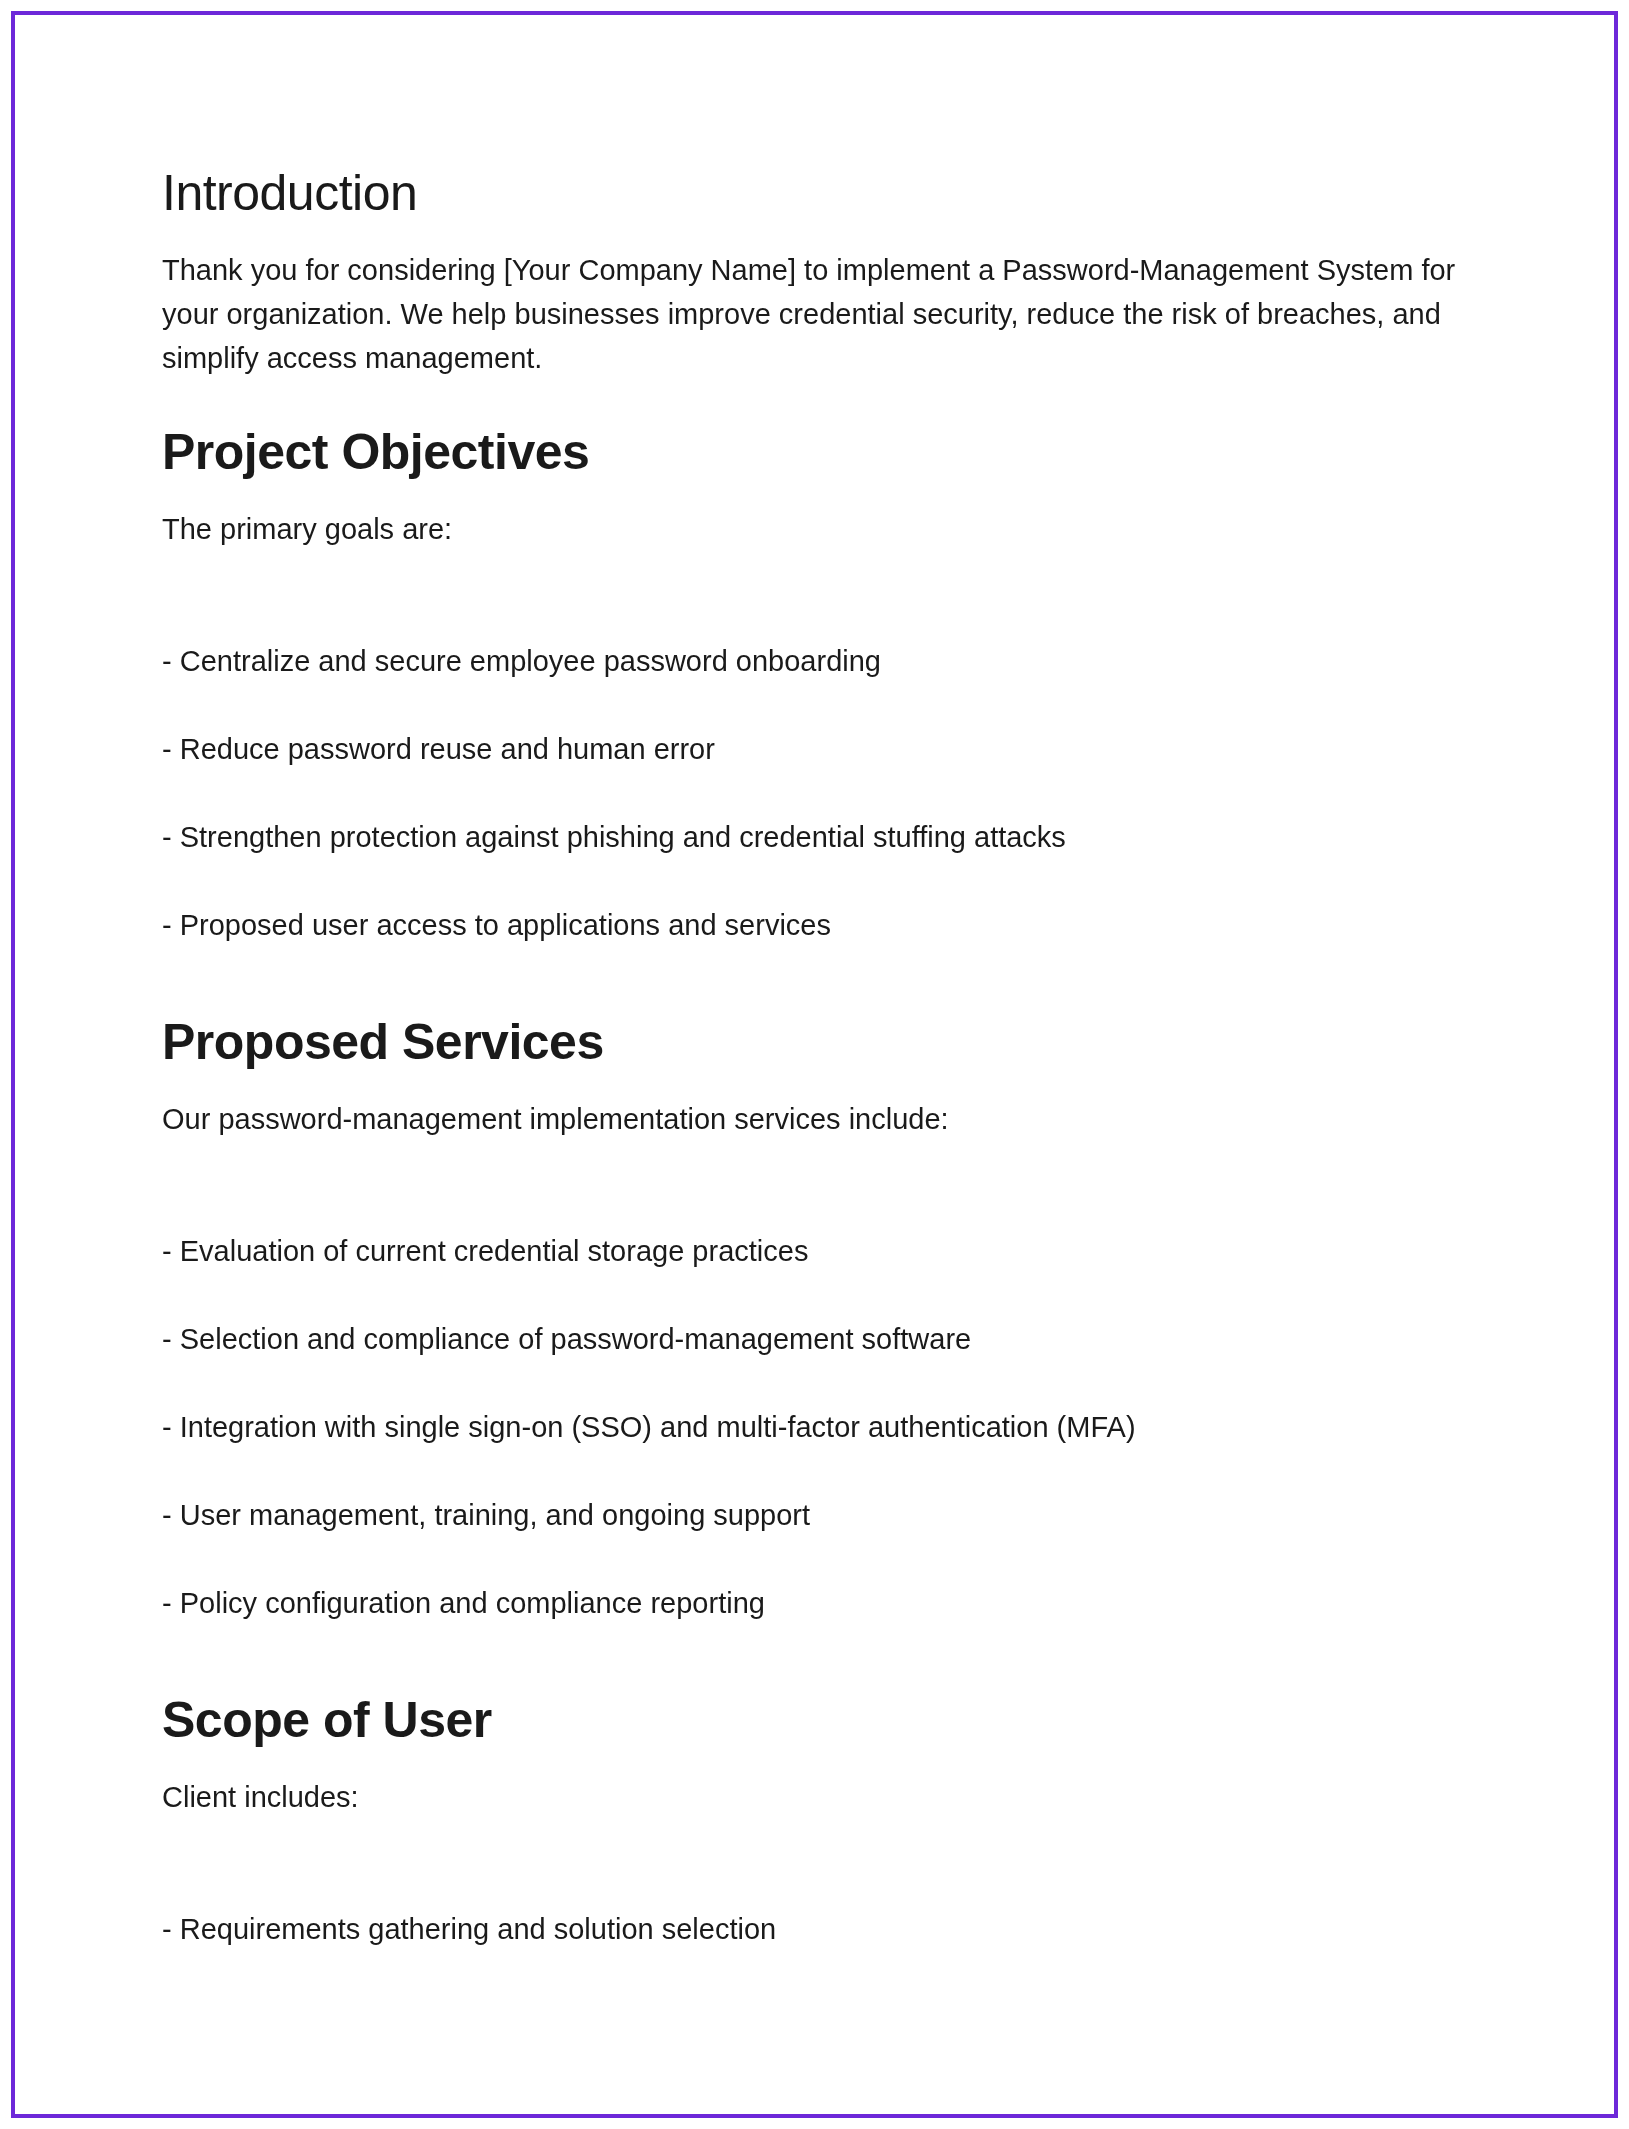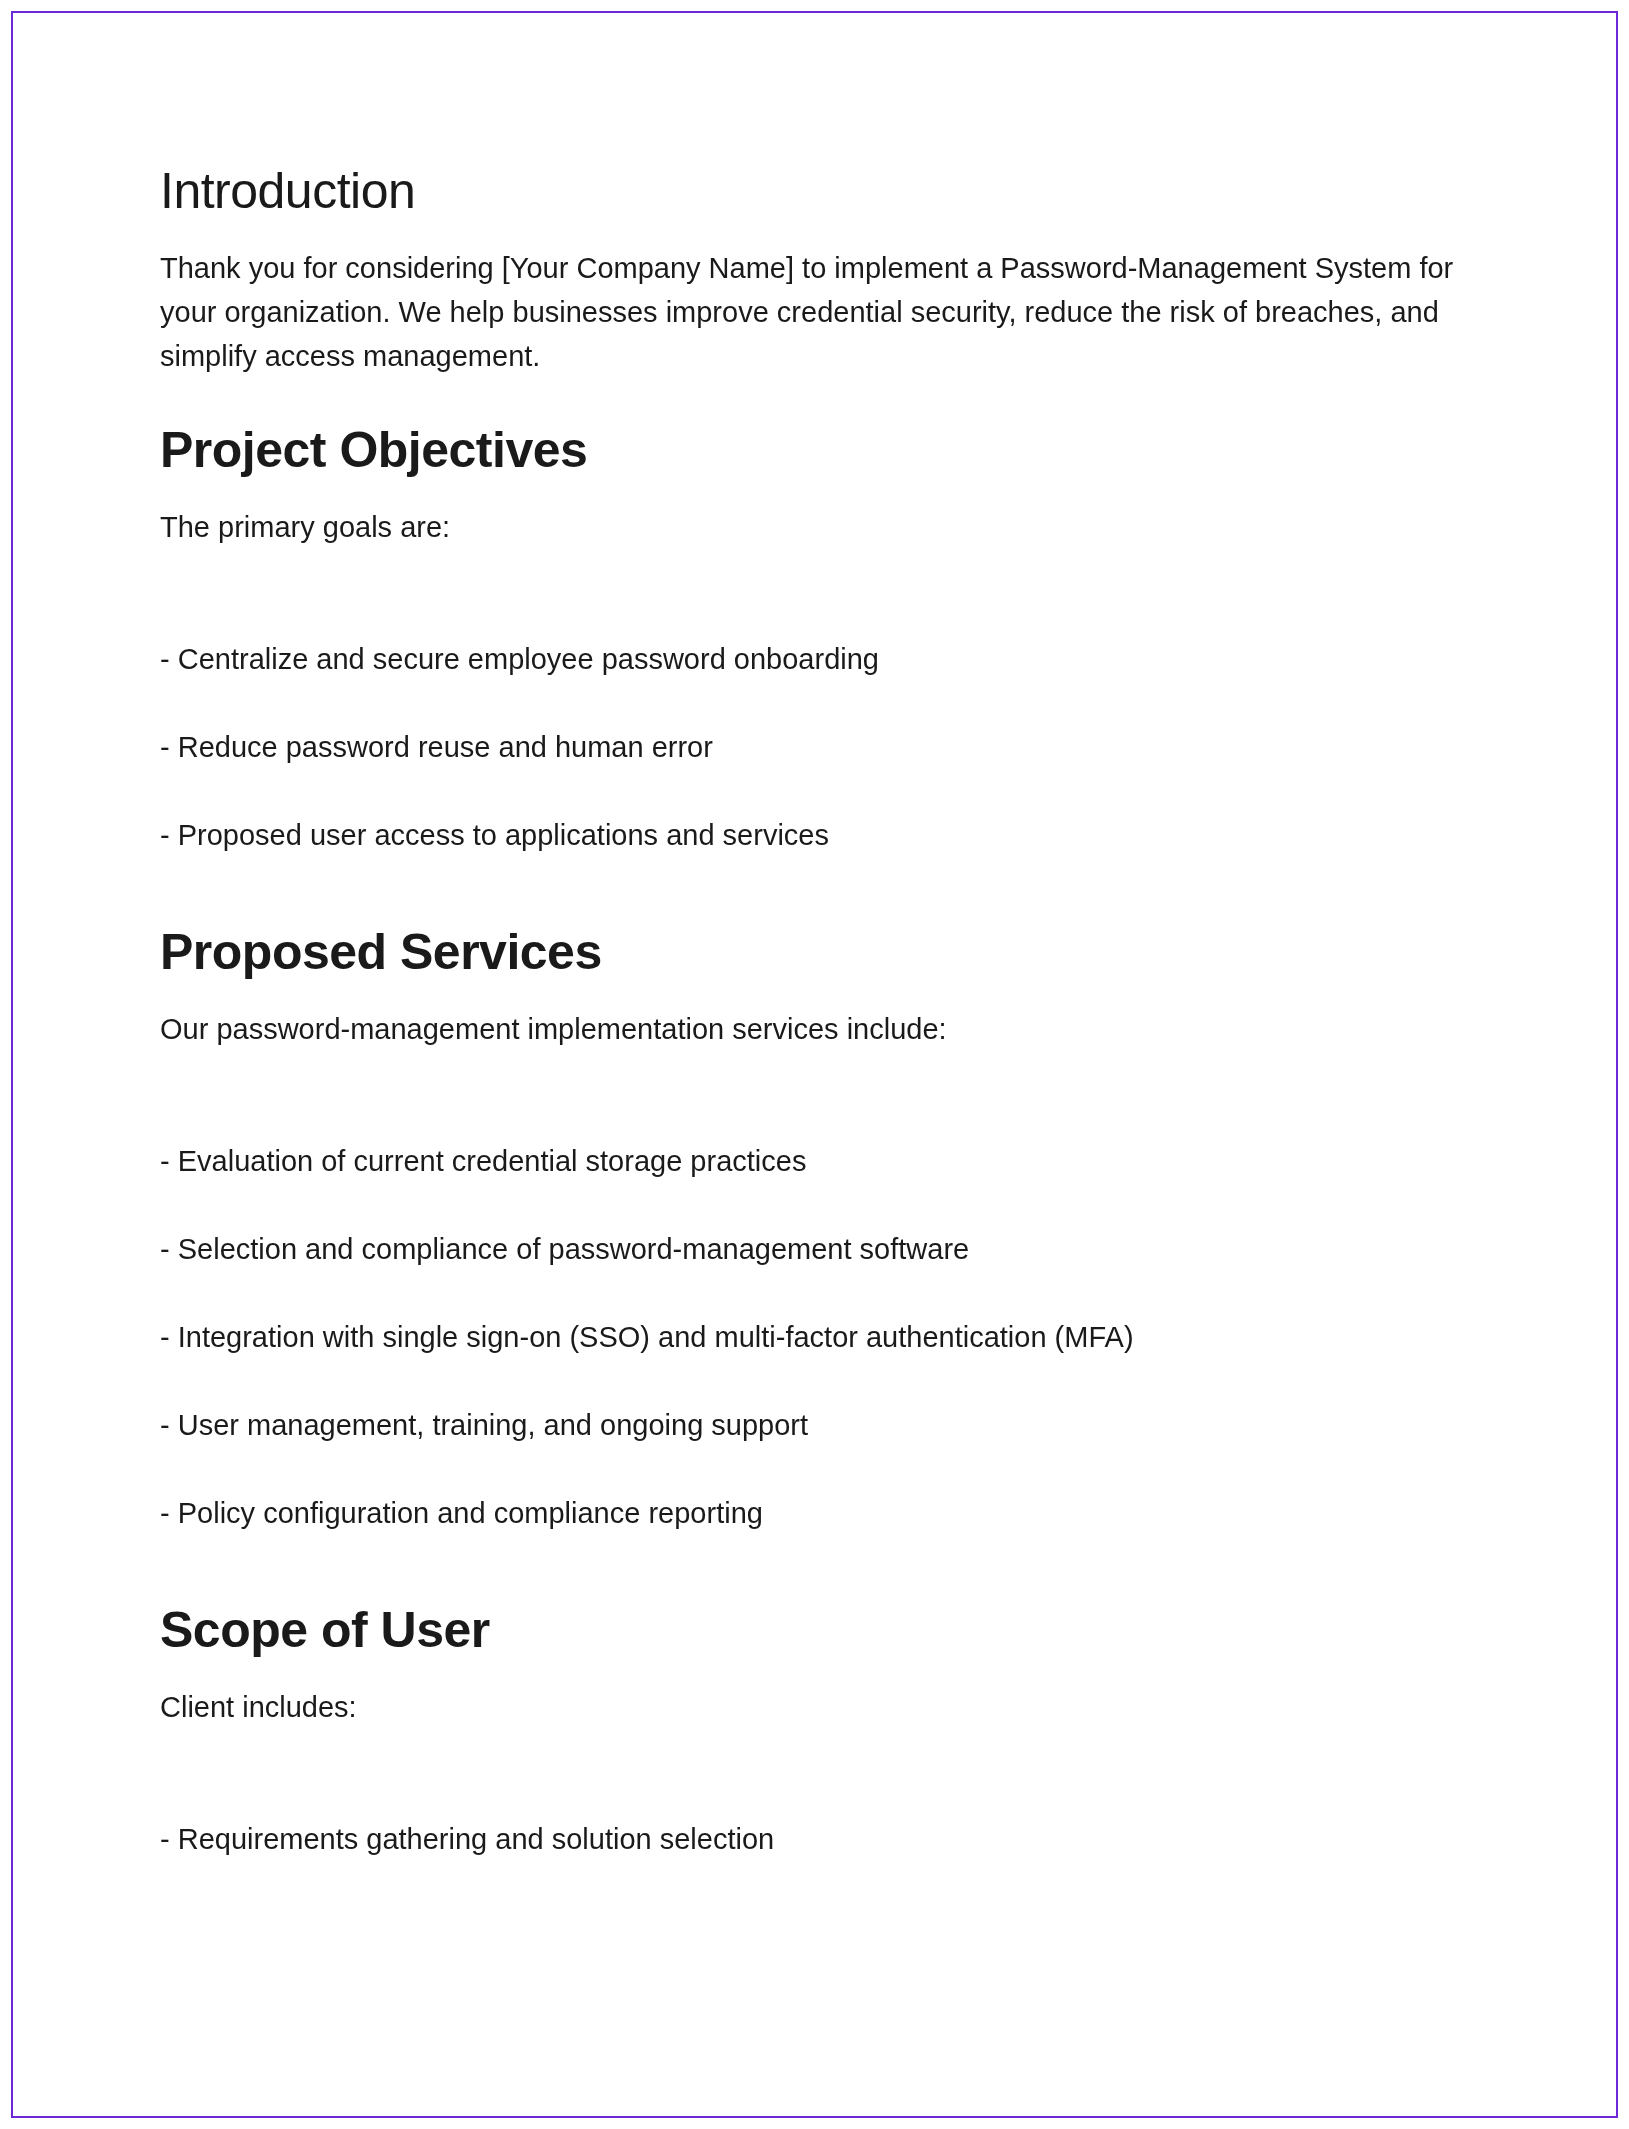--- a/index.html
+++ b/index.html
@@ -13,21 +13,21 @@
     position: relative;
     font-family: "Liberation Sans", "DejaVu Sans", sans-serif;
     color: #1a1a1a;
   }
   .page-frame {
     position: absolute;
     left: 11px;
     top: 11px;
     right: 11px;
     bottom: 11px;
-    border: 2px solid #6d28d9;
+    border: 4px solid #6d28d9;
     background: #ffffff;
     box-sizing: border-box;
     overflow: hidden;
   }
   .content {
     padding: 150px 60px 0 147px;
   }
   .section-heading {
     font-size: 50px;
     line-height: 57px;
@@ -68,20 +68,21 @@
 your organization. We help businesses improve credential security, reduce the risk of breaches, and
 simplify access management.</p>
     </div>
 
     <div class="doc-section">
       <h1 class="section-heading">Project Objectives</h1>
       <p class="paragraph">The primary goals are:</p>
       <div class="bullet-list paragraph">
         <div class="bullet-item">- Centralize and secure employee password onboarding</div>
         <div class="bullet-item">- Reduce password reuse and human error</div>
+        <div class="bullet-item">- Strengthen protection against phishing and credential stuffing attacks</div>
         <div class="bullet-item">- Proposed user access to applications and services</div>
       </div>
     </div>
 
     <div class="doc-section">
       <h1 class="section-heading">Proposed Services</h1>
       <p class="paragraph">Our password-management implementation services include:</p>
       <div class="bullet-list paragraph">
         <div class="bullet-item">- Evaluation of current credential storage practices</div>
         <div class="bullet-item">- Selection and compliance of password-management software</div>

